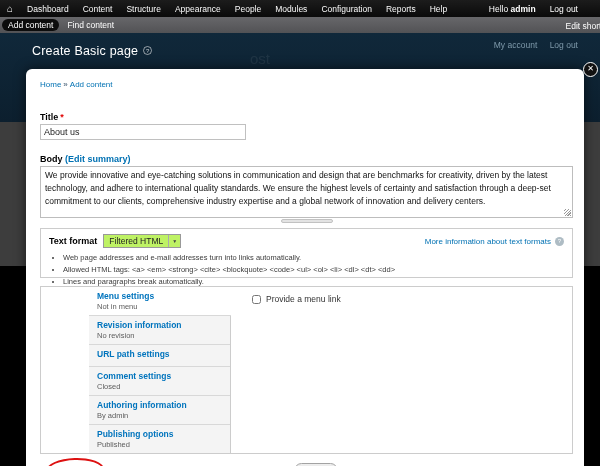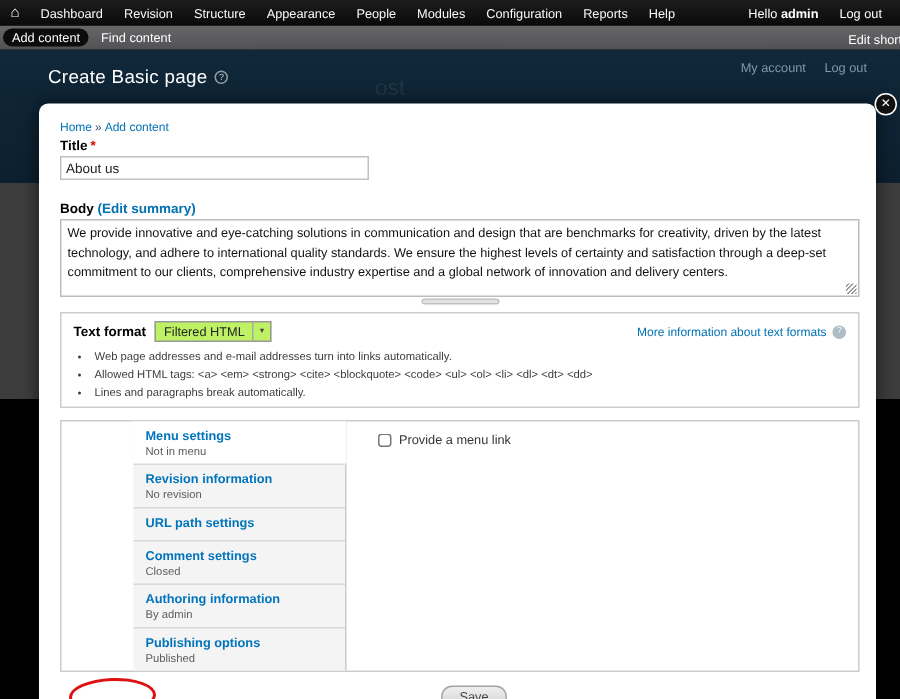--- a/index.html
+++ b/index.html
@@ -5,21 +5,21 @@
   * { margin:0; padding:0; box-sizing:border-box; }
   html,body { width:600px; height:466px; overflow:hidden; }
   body { font-family:"Liberation Sans", sans-serif; position:relative; background:#000; }
 
   
   .admin-toolbar { position:absolute; left:0; top:0; width:600px; height:17px;
     background:linear-gradient(#1c1c1c,#0a0a0a); color:#fff; display:flex; align-items:center;
     font-size:8.5px; z-index:30; }
   .home-icon { margin:0 7px 0 7px; font-size:10px; line-height:10px; color:#fff; }
   .nav-item { padding:0 7px; color:#fafafa; cursor:pointer; white-space:nowrap; }
-  .toolbar-right { margin-left:auto; display:flex; align-items:center; padding-right:12px; }
+  .toolbar-right { margin-left:auto; display:flex; align-items:center; padding-right:22px; }
   .greeting { color:#fff; margin-right:14px; }
   .greeting b { font-weight:bold; }
   .logout-link { color:#fff; }
 
   
   .shortcut-bar { position:absolute; left:0; top:17px; width:600px; height:16px;
     background:linear-gradient(#67676a,#525255); display:flex; align-items:center;
     font-size:8.5px; color:#fff; z-index:29; overflow:hidden; }
   .shortcut-item { padding:1px 6px; margin-left:2px; border-radius:8px; white-space:nowrap; }
   .shortcut-item.active { background:#0c0c0c; }
@@ -46,38 +46,38 @@
     border-radius:6px 6px 0 0; box-shadow:0 0 12px rgba(0,0,0,.6); z-index:10;
     padding:0 11px 0 14px; }
   .modal-close { position:absolute; top:-7px; right:-14px; width:15px; height:15px;
     border-radius:50%; background:#111; border:1.5px solid #fff; color:#fff; font-size:8px;
     line-height:12px; text-align:center; cursor:pointer; z-index:12; }
 
   .breadcrumb { padding-top:11px; font-size:8px; color:#0071b3; }
   .breadcrumb a { color:#0071b3; text-decoration:none; cursor:pointer; }
   .breadcrumb .sep { color:#35516b; margin:0 2px; }
 
-  .field-label { margin-top:3px; font-size:9px; font-weight:bold; color:#000; }
+  .field-label { margin-top:23px; font-size:9px; font-weight:bold; color:#000; }
   .req { color:#e00000; margin-left:2px; }
   .link-inline { color:#0071b3; font-weight:bold; cursor:pointer; }
 
   .title-input { display:block; margin-top:2px; width:206px; height:16px; border:1px solid #c0c0c0;
     font-size:9px; padding:1px 3px; color:#222; font-family:"Liberation Sans", sans-serif; }
 
   .body-label { margin-top:14px; }
   .body-wrap { position:relative; margin-top:2px; }
   .body-textarea { display:block; width:533px; height:52px; border:1px solid #bdbdbd;
     font-size:8.5px; line-height:1.5; padding:2px 4px; color:#111; resize:none;
     font-family:"Liberation Sans", sans-serif; overflow:hidden; }
   .resize-corner { position:absolute; right:2px; bottom:2px; width:7px; height:7px;
     background:repeating-linear-gradient(135deg, transparent 0 1px, #999 1px 2px); cursor:nwse-resize; }
   .grippie { width:52px; height:4px; margin:1px auto 0; background:#e3e3e3; border:1px solid #c2c2c2;
     border-radius:2px; cursor:ns-resize; }
 
-  .filter-box { margin-top:5px; border:1px solid #ccc; padding:5px 8px 4px; height:64px; }
+  .filter-box { margin-top:5px; border:1px solid #ccc; padding:5px 8px 4px; height:50px; }
   .filter-row { display:flex; align-items:center; }
   .filter-label { font-size:9px; font-weight:bold; color:#000; }
   .format-select { display:inline-flex; align-items:center; margin-left:6px; height:14px;
     border:1px solid #999; background:#bef264; font-size:8.5px; color:#222; cursor:pointer; }
   .format-select .val { padding:0 5px; }
   .format-select .arrow { border-left:1px solid #aaa; height:100%; width:12px; font-size:5px;
     display:flex; align-items:center; justify-content:center; color:#444; }
   .filter-more { margin-left:auto; display:flex; align-items:center; }
   .more-link { font-size:8px; color:#0071b3; cursor:pointer; }
   .q-icon { width:9px; height:9px; border-radius:50%; background:#aebcc4; color:#fff; font-size:6px;
@@ -111,21 +111,21 @@
 </head>
 <body>
 
 <div class="band-navy"></div>
 <div class="band-gray"></div>
 <div class="band-black"></div>
 
 <div class="admin-toolbar">
   <span class="home-icon">⌂</span>
   <span class="nav-item">Dashboard</span>
-  <span class="nav-item">Revision</span>
+  <span class="nav-item">Content</span>
   <span class="nav-item">Structure</span>
   <span class="nav-item">Appearance</span>
   <span class="nav-item">People</span>
   <span class="nav-item">Modules</span>
   <span class="nav-item">Configuration</span>
   <span class="nav-item">Reports</span>
   <span class="nav-item">Help</span>
   <span class="toolbar-right">
     <span class="greeting"><span>Hello </span><b>admin</b></span>
     <span class="logout-link">Log out</span>

